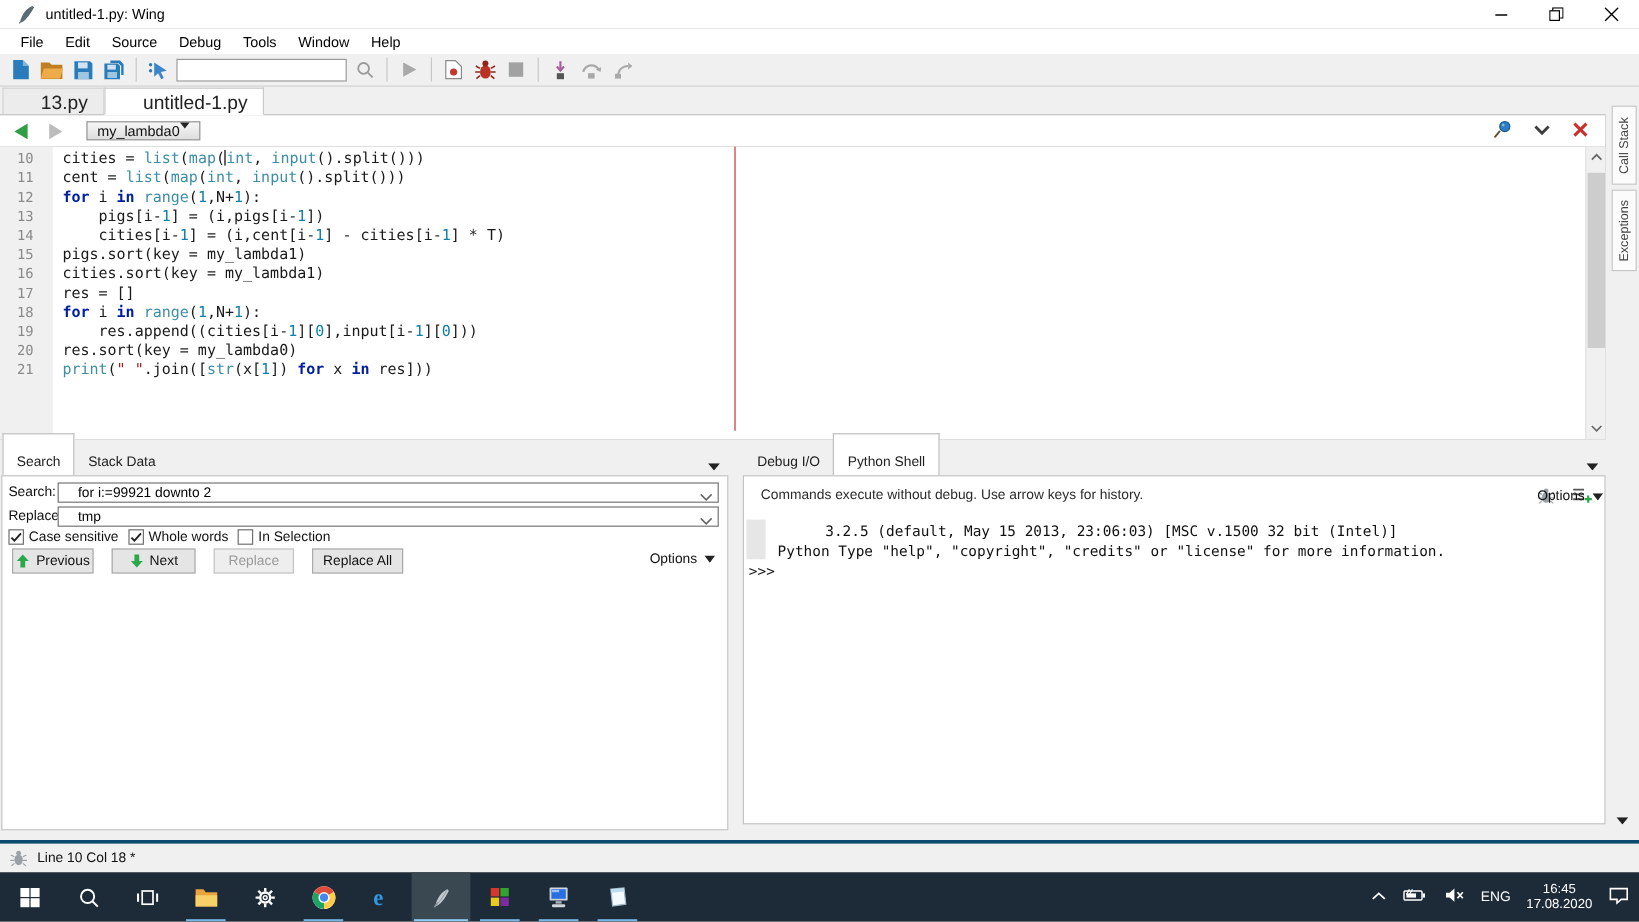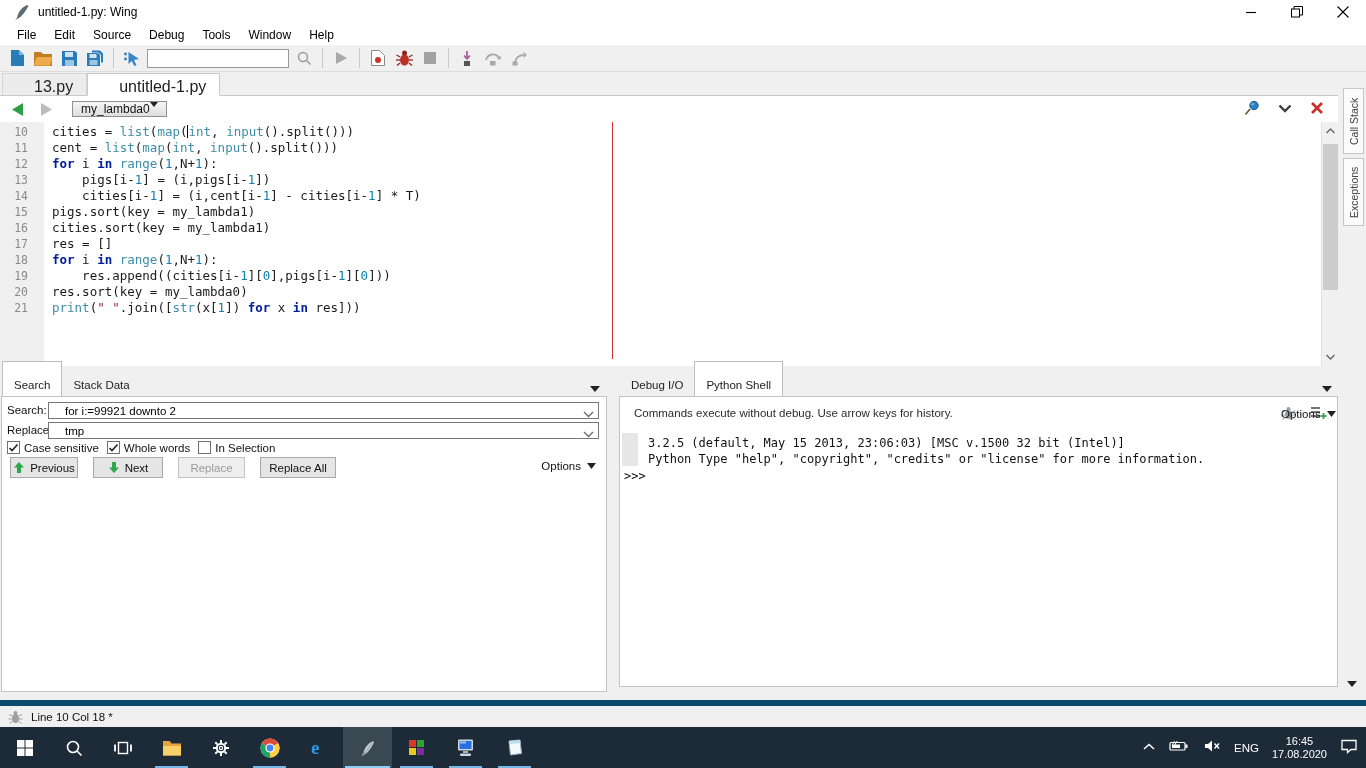--- a/index.html
+++ b/index.html
@@ -70,25 +70,25 @@
   .cb .box { width:13px; height:13px; border:1px solid #707070; background:#fff; display:flex; align-items:center; justify-content:center; }
   .cb .check { display:none; }
   .cb.checked .check { display:block; }
   .btnrow { position:absolute; left:8px; top:60px; right:8px; height:21px; }
   .pbtn { position:absolute; top:0; height:21px; background:#e5e5e5; border:1px solid #a9a9a9; font-size:11.5px; color:#111; display:flex; align-items:center; justify-content:center; gap:5px; }
   .pbtn.disabled { color:#9a9a9a; border-color:#c3c3c3; background:#eee; }
   .options-lbl { position:absolute; display:flex; align-items:center; gap:6px; font-size:11.5px; color:#111; }
   
   .shell-hint { position:absolute; left:14px; top:10px; font-size:11.5px; color:#2b2b2b; }
   .shell-gutter { position:absolute; left:2px; top:36px; width:16px; height:33px; background:#e6e6e6; }
-  .shell-out { position:absolute; left:28px; top:38px; font-family:"DejaVu Sans Mono", monospace; font-size:12px; line-height:16px; color:#111; white-space:pre; }
+  .shell-out { position:absolute; left:28px; top:38px; font-family:"DejaVu Sans Mono", monospace; font-size:12px; line-height:16px; color:#111; white-space:pre;text-align:center; }
   .shell-prompt { position:absolute; left:4px; top:72px; font-family:"DejaVu Sans Mono", monospace; font-size:12px; color:#111; }
   .shell-icons { position:absolute; right:10px; top:8px; display:flex; align-items:center; gap:14px; }
   
-  .statusbar { position:absolute; top:700px; left:0; width:100%; height:27px; background:#f0f0f0; border-top:6px solid #0c4a6e; display:flex; align-items:center; }
+  .statusbar { position:absolute; top:700px; left:0; width:100%; height:27px; background:#f0f0f0; border-top:3px solid #0c4a6e; display:flex; align-items:center; }
   .statusbar .txt { margin-left:8px; font-size:11.5px; color:#111; }
   
   .taskbar { position:absolute; top:727px; left:0; width:100%; height:41px; background:#1d2a38; display:flex; align-items:stretch; }
   .tb-app { position:relative; width:49px; height:41px; display:flex; align-items:center; justify-content:center; }
   .tb-app.active { background:#3a4852; }
   .tb-app.running::after { content:""; position:absolute; bottom:0; left:8px; right:8px; height:2.5px; background:#76b9e8; }
   .tb-app.active.running::after { left:2px; right:2px; background:#8ecdf5; }
   .tray { position:absolute; right:4px; top:0; height:41px; display:flex; align-items:center; gap:13px; color:#fff; padding-right:4px; }
   .tray .lang { font-size:11.5px; }
   .tray .clock { text-align:center; font-size:11px; line-height:13px; }
@@ -282,21 +282,21 @@
     <div class="code-lines">
         <div class="cl"><span class="ln">10</span><span class="ct"><span class="tk-txt">cities = </span><span class="tk-bi">list</span><span class="tk-txt">(</span><span class="tk-bi">map</span><span class="tk-txt">(</span><span class="tk-caret"></span><span class="tk-bi">int</span><span class="tk-txt">, </span><span class="tk-bi">input</span><span class="tk-txt">().split()))</span></span></div>
         <div class="cl"><span class="ln">11</span><span class="ct"><span class="tk-txt">cent = </span><span class="tk-bi">list</span><span class="tk-txt">(</span><span class="tk-bi">map</span><span class="tk-txt">(</span><span class="tk-bi">int</span><span class="tk-txt">, </span><span class="tk-bi">input</span><span class="tk-txt">().split()))</span></span></div>
         <div class="cl"><span class="ln">12</span><span class="ct"><span class="tk-kw">for</span><span class="tk-txt"> i </span><span class="tk-kw">in</span><span class="tk-txt"> </span><span class="tk-bi">range</span><span class="tk-txt">(</span><span class="tk-num">1</span><span class="tk-txt">,N+</span><span class="tk-num">1</span><span class="tk-txt">):</span></span></div>
         <div class="cl"><span class="ln">13</span><span class="ct"><span class="tk-txt">    pigs[i-</span><span class="tk-num">1</span><span class="tk-txt">] = (i,pigs[i-</span><span class="tk-num">1</span><span class="tk-txt">])</span></span></div>
         <div class="cl"><span class="ln">14</span><span class="ct"><span class="tk-txt">    cities[i-</span><span class="tk-num">1</span><span class="tk-txt">] = (i,cent[i-</span><span class="tk-num">1</span><span class="tk-txt">] - cities[i-</span><span class="tk-num">1</span><span class="tk-txt">] * T)</span></span></div>
         <div class="cl"><span class="ln">15</span><span class="ct"><span class="tk-txt">pigs.sort(key = my_lambda1)</span></span></div>
         <div class="cl"><span class="ln">16</span><span class="ct"><span class="tk-txt">cities.sort(key = my_lambda1)</span></span></div>
         <div class="cl"><span class="ln">17</span><span class="ct"><span class="tk-txt">res = []</span></span></div>
         <div class="cl"><span class="ln">18</span><span class="ct"><span class="tk-kw">for</span><span class="tk-txt"> i </span><span class="tk-kw">in</span><span class="tk-txt"> </span><span class="tk-bi">range</span><span class="tk-txt">(</span><span class="tk-num">1</span><span class="tk-txt">,N+</span><span class="tk-num">1</span><span class="tk-txt">):</span></span></div>
-        <div class="cl"><span class="ln">19</span><span class="ct"><span class="tk-txt">    res.append((cities[i-</span><span class="tk-num">1</span><span class="tk-txt">][</span><span class="tk-num">0</span><span class="tk-txt">],pigs[i-</span><span class="tk-num">1</span><span class="tk-txt">][</span><span class="tk-num">0</span><span class="tk-txt">]))</span></span></div>
+        <div class="cl"><span class="ln">19</span><span class="ct"><span class="tk-txt">    res.append((cities[i-</span><span class="tk-num">1</span><span class="tk-txt">][</span><span class="tk-num">0</span><span class="tk-txt">],input[i-</span><span class="tk-num">1</span><span class="tk-txt">][</span><span class="tk-num">0</span><span class="tk-txt">]))</span></span></div>
         <div class="cl"><span class="ln">20</span><span class="ct"><span class="tk-txt">res.sort(key = my_lambda0)</span></span></div>
         <div class="cl"><span class="ln">21</span><span class="ct"><span class="tk-bi">print</span><span class="tk-txt">(</span><span class="tk-str">" "</span><span class="tk-txt">.join([</span><span class="tk-bi">str</span><span class="tk-txt">(x[</span><span class="tk-num">1</span><span class="tk-txt">]) </span><span class="tk-kw">for</span><span class="tk-txt"> x </span><span class="tk-kw">in</span><span class="tk-txt"> res]))</span></span></div>
       </div>
     <div class="vscroll">
       <span class="scroll-chev" style="top:2px;"><svg width="11" height="8">
             <polyline points="1.5,6 5.5,2 9.5,6" fill="none" stroke="#666" stroke-width="1.4"></polyline>
           </svg></span>
       <div class="thumb"></div>
       <span class="scroll-chev" style="bottom:2px;"><svg width="11" height="8">
             <polyline points="1.5,2 5.5,6 9.5,2" fill="none" stroke="#666" stroke-width="1.4"></polyline>

